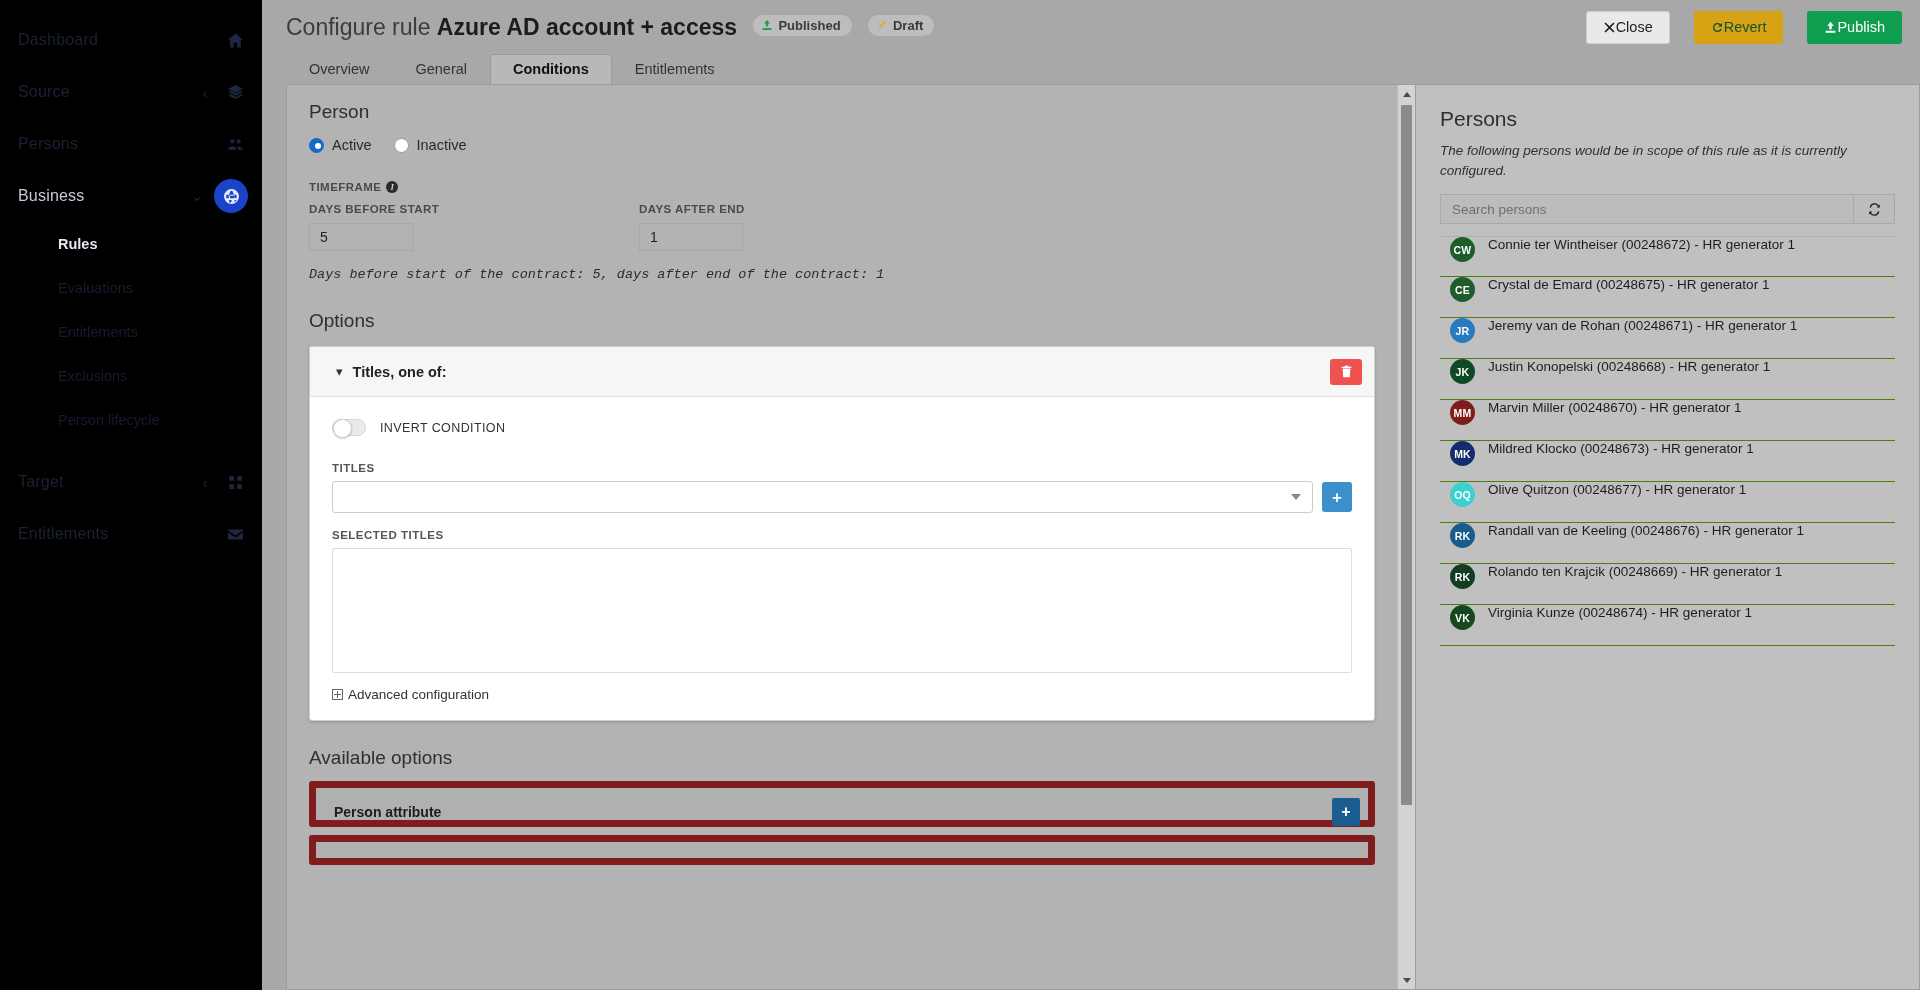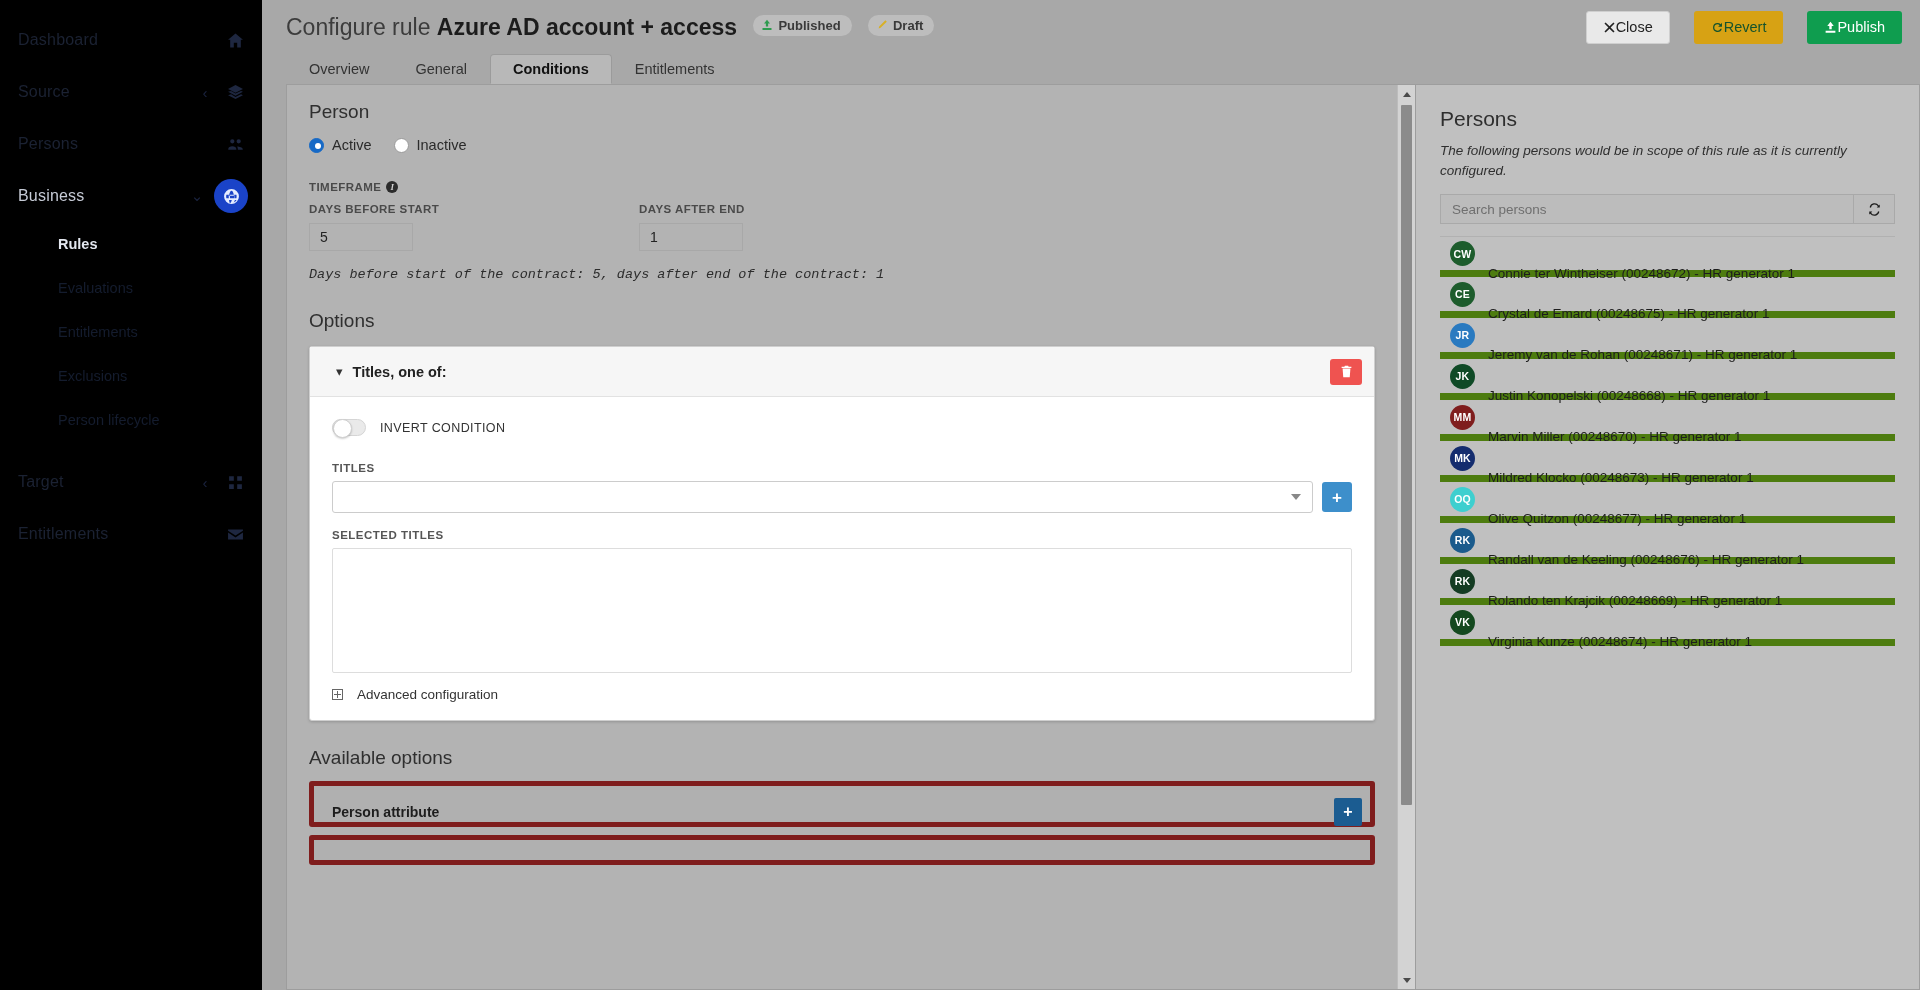--- a/index.html
+++ b/index.html
@@ -244,36 +244,36 @@
     display: flex; align-items: center; justify-content: center;
     color: #fff; font-size: 17px; font-weight: 700; line-height: 1;
     align-self: center;
   }
   .selected-box {
     margin-top: 7px; height: 125px;
     border: 1px solid #ddd; border-radius: 2px;
     background: #fff;
   }
   .adv {
-    margin-top: 14px; display: flex; align-items: center; gap: 14px;
+    margin-top: 14px; display: flex; align-items: center; gap: 5px;
     font-size: 13.5px; color: #333; cursor: pointer;
   }
   .plusbox {
     width: 11px; height: 11px; border: 1px solid #666;
     position: relative; display: inline-block;
   }
   .plusbox::before, .plusbox::after {
     content: ""; position: absolute; background: #666;
   }
   .plusbox::before { left: 1px; right: 1px; top: 4px; height: 1px; }
   .plusbox::after  { top: 1px; bottom: 1px; left: 4px; width: 1px; }
 
   .avail-title { font-size: 19px; color: #2f2f2f; margin: 26px 0 12px; }
   .avail-item {
-    height: 46px; border: 5px solid #7f1d1d; border-radius: 3px;
+    height: 46px; border: 7px solid #7f1d1d; border-radius: 3px;
     background: #b0b0b0;
     display: flex; align-items: center;
     padding: 16px 8px 0 18px; margin-bottom: 8px;
   }
   .avail-item .nm { font-size: 14px; color: #1d1d1d; font-weight: 600; }
   .avail-add {
     margin-left: auto; width: 28px; height: 28px; border-radius: 2px;
     background: #1b5c91; border: none; cursor: pointer;
     color: #fff; font-size: 16px; font-weight: 700; line-height: 1;
     display: flex; align-items: center; justify-content: center;
@@ -324,33 +324,33 @@
   #search-persons::placeholder { color: #6f6f6f; }
   #refresh-btn {
     width: 42px; height: 30px;
     border: 1px solid #a9a9a9; background: #bcbcbc;
     display: flex; align-items: center; justify-content: center;
     cursor: pointer;
   }
   #refresh-btn svg { width: 15px; height: 15px; fill: #1b1b1b; }
   #person-list { margin-top: 8px; flex: 1; overflow: hidden; }
   .prow {
-    display: flex; align-items: center; gap: 13px;
+    display: flex; align-items: flex-start; gap: 13px;
     height: 41px; padding-left: 10px;
-    border-bottom: 7px solid #4d7c0f;
+    border-bottom: 1px solid #4d7c0f;
   }
   .prow:first-child { border-top: 1px solid #b1b1b1; }
   .avatar {
     width: 25px; height: 25px; border-radius: 50%;
     flex: 0 0 25px;
     display: flex; align-items: center; justify-content: center;
     color: #fff; font-size: 10.5px; font-weight: 700;
     letter-spacing: .2px;
   }
-  .pname { font-size: 13.5px; color: #1d1d1d; white-space: nowrap; margin-top: 39px; }
+  .pname { font-size: 13.5px; color: #1d1d1d; white-space: nowrap; }
   #persons-footer {
     height: 44px; display: flex; align-items: center; justify-content: flex-end;
     padding: 0 30px 0 0;
     border-top: 1px solid #b1b1b1;
     margin: 0 24px;
   }
   #count-badge { display: flex; align-items: center; gap: 7px; font-size: 14px; color: #1d1d1d; font-weight: 600; }
   #count-badge svg { width: 13px; height: 13px; fill: #1d1d1d; }
 </style>
 </head>

